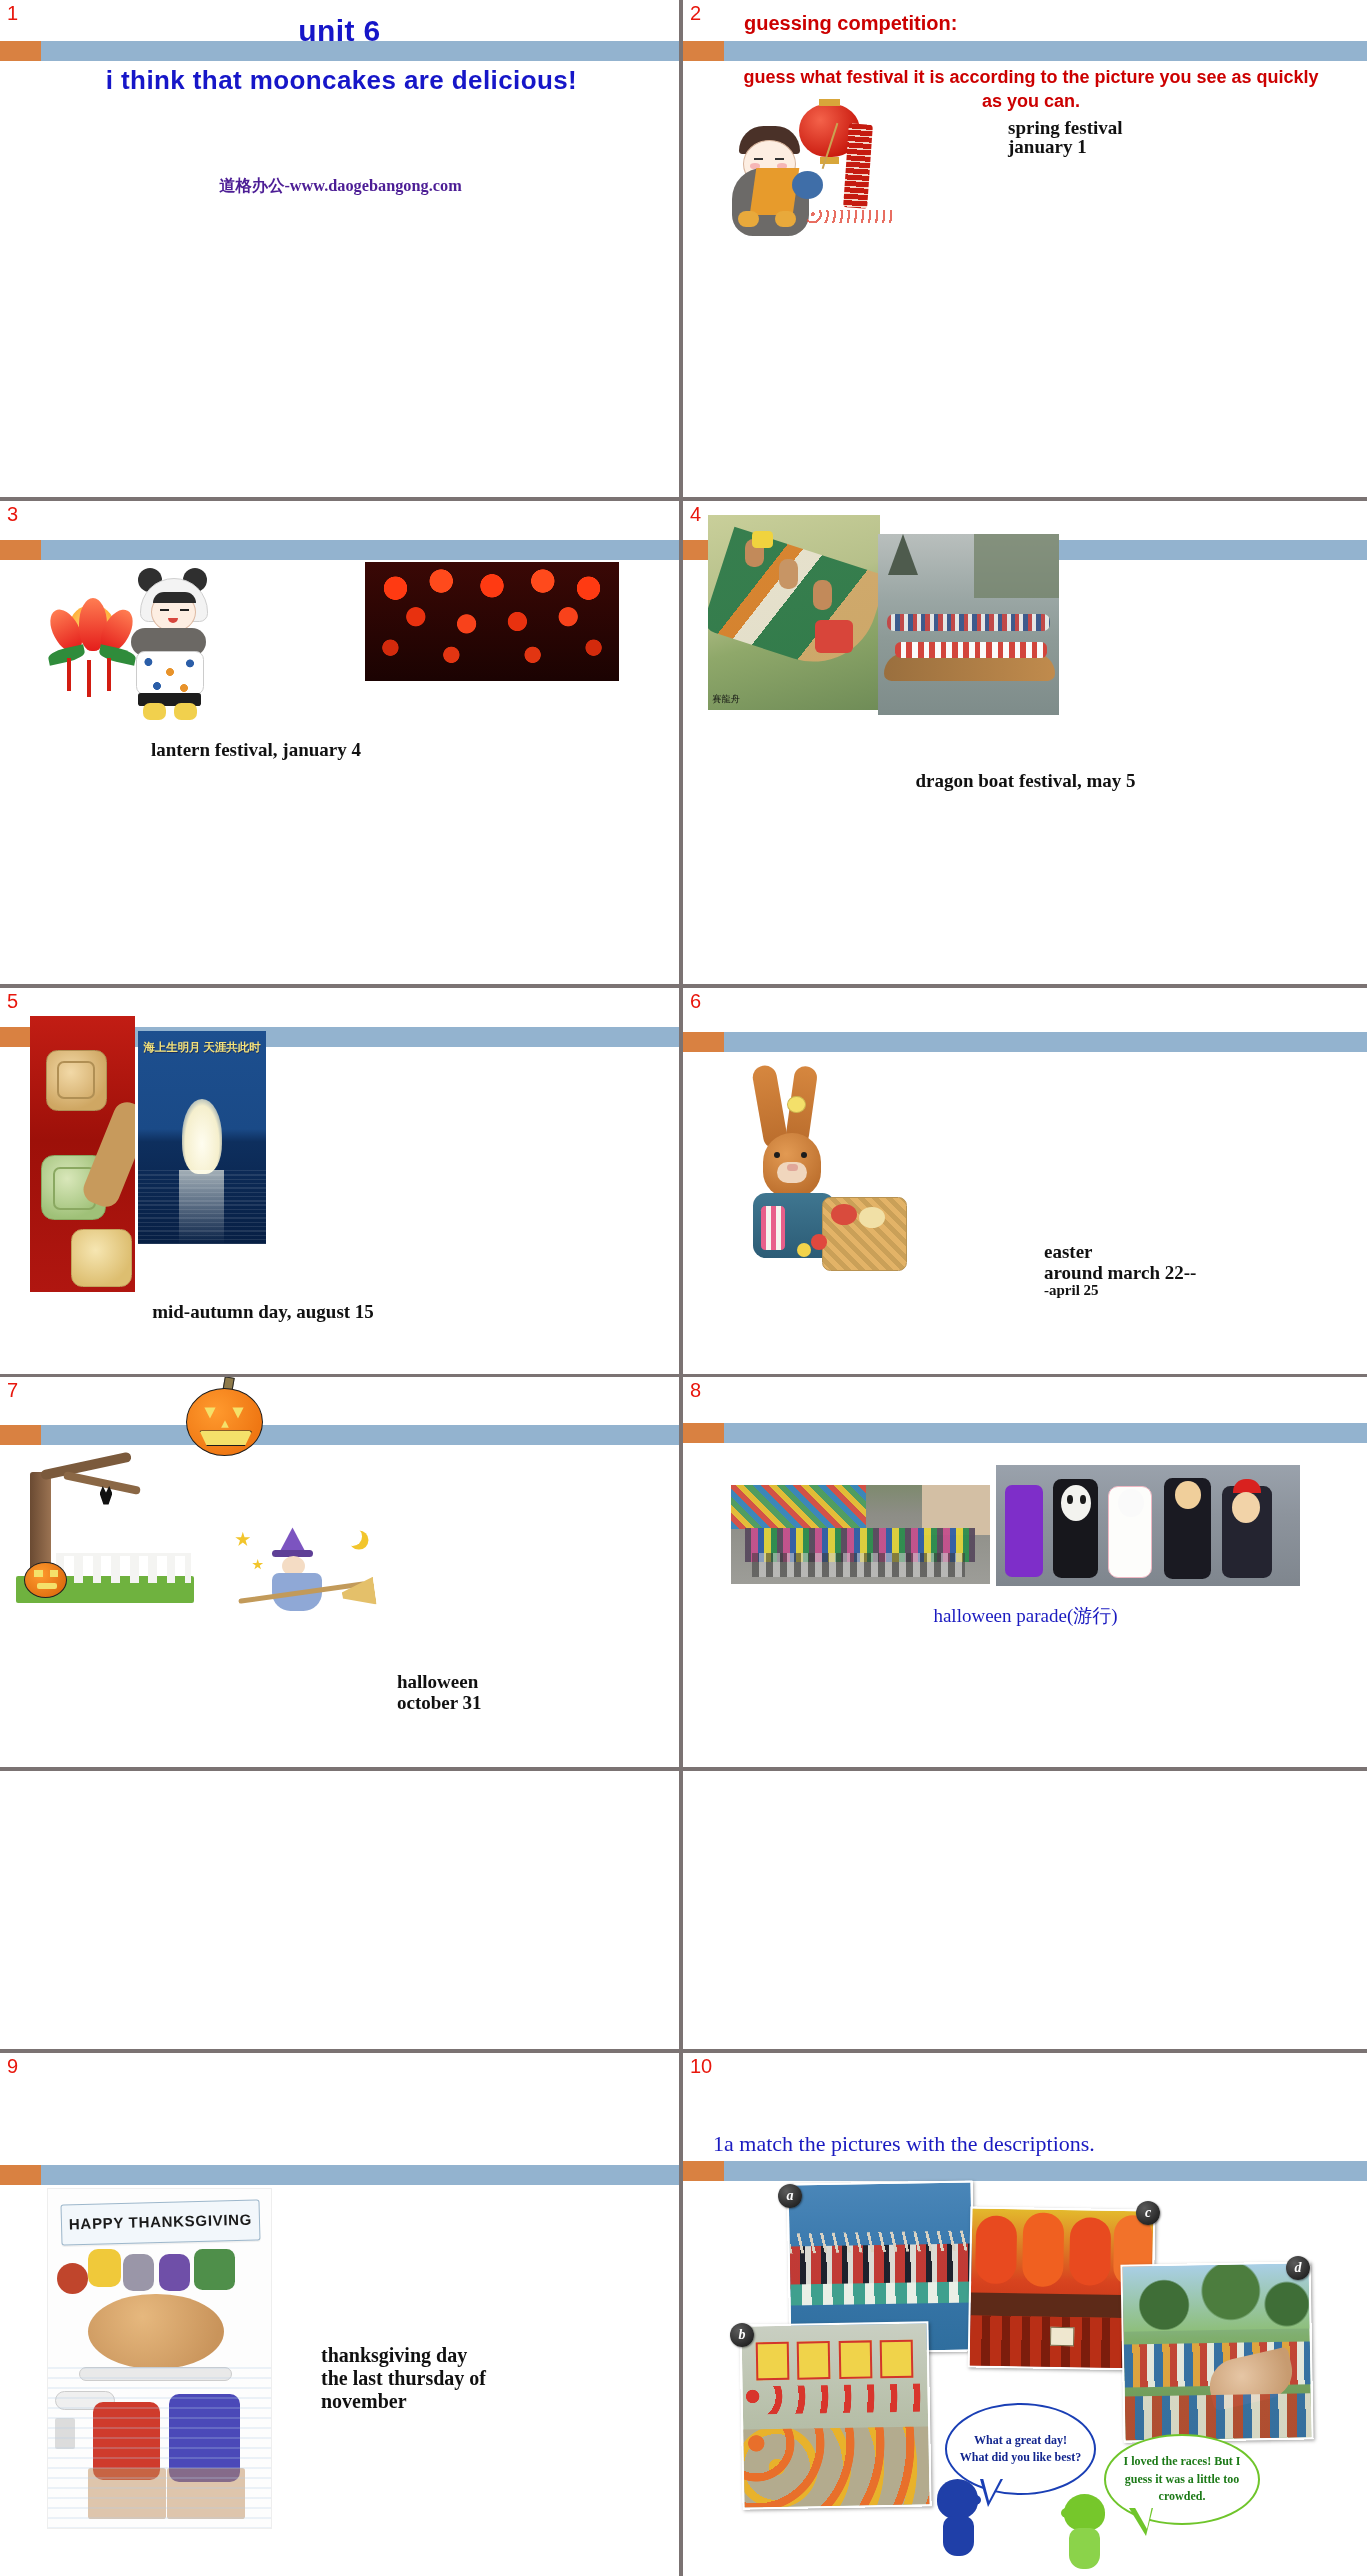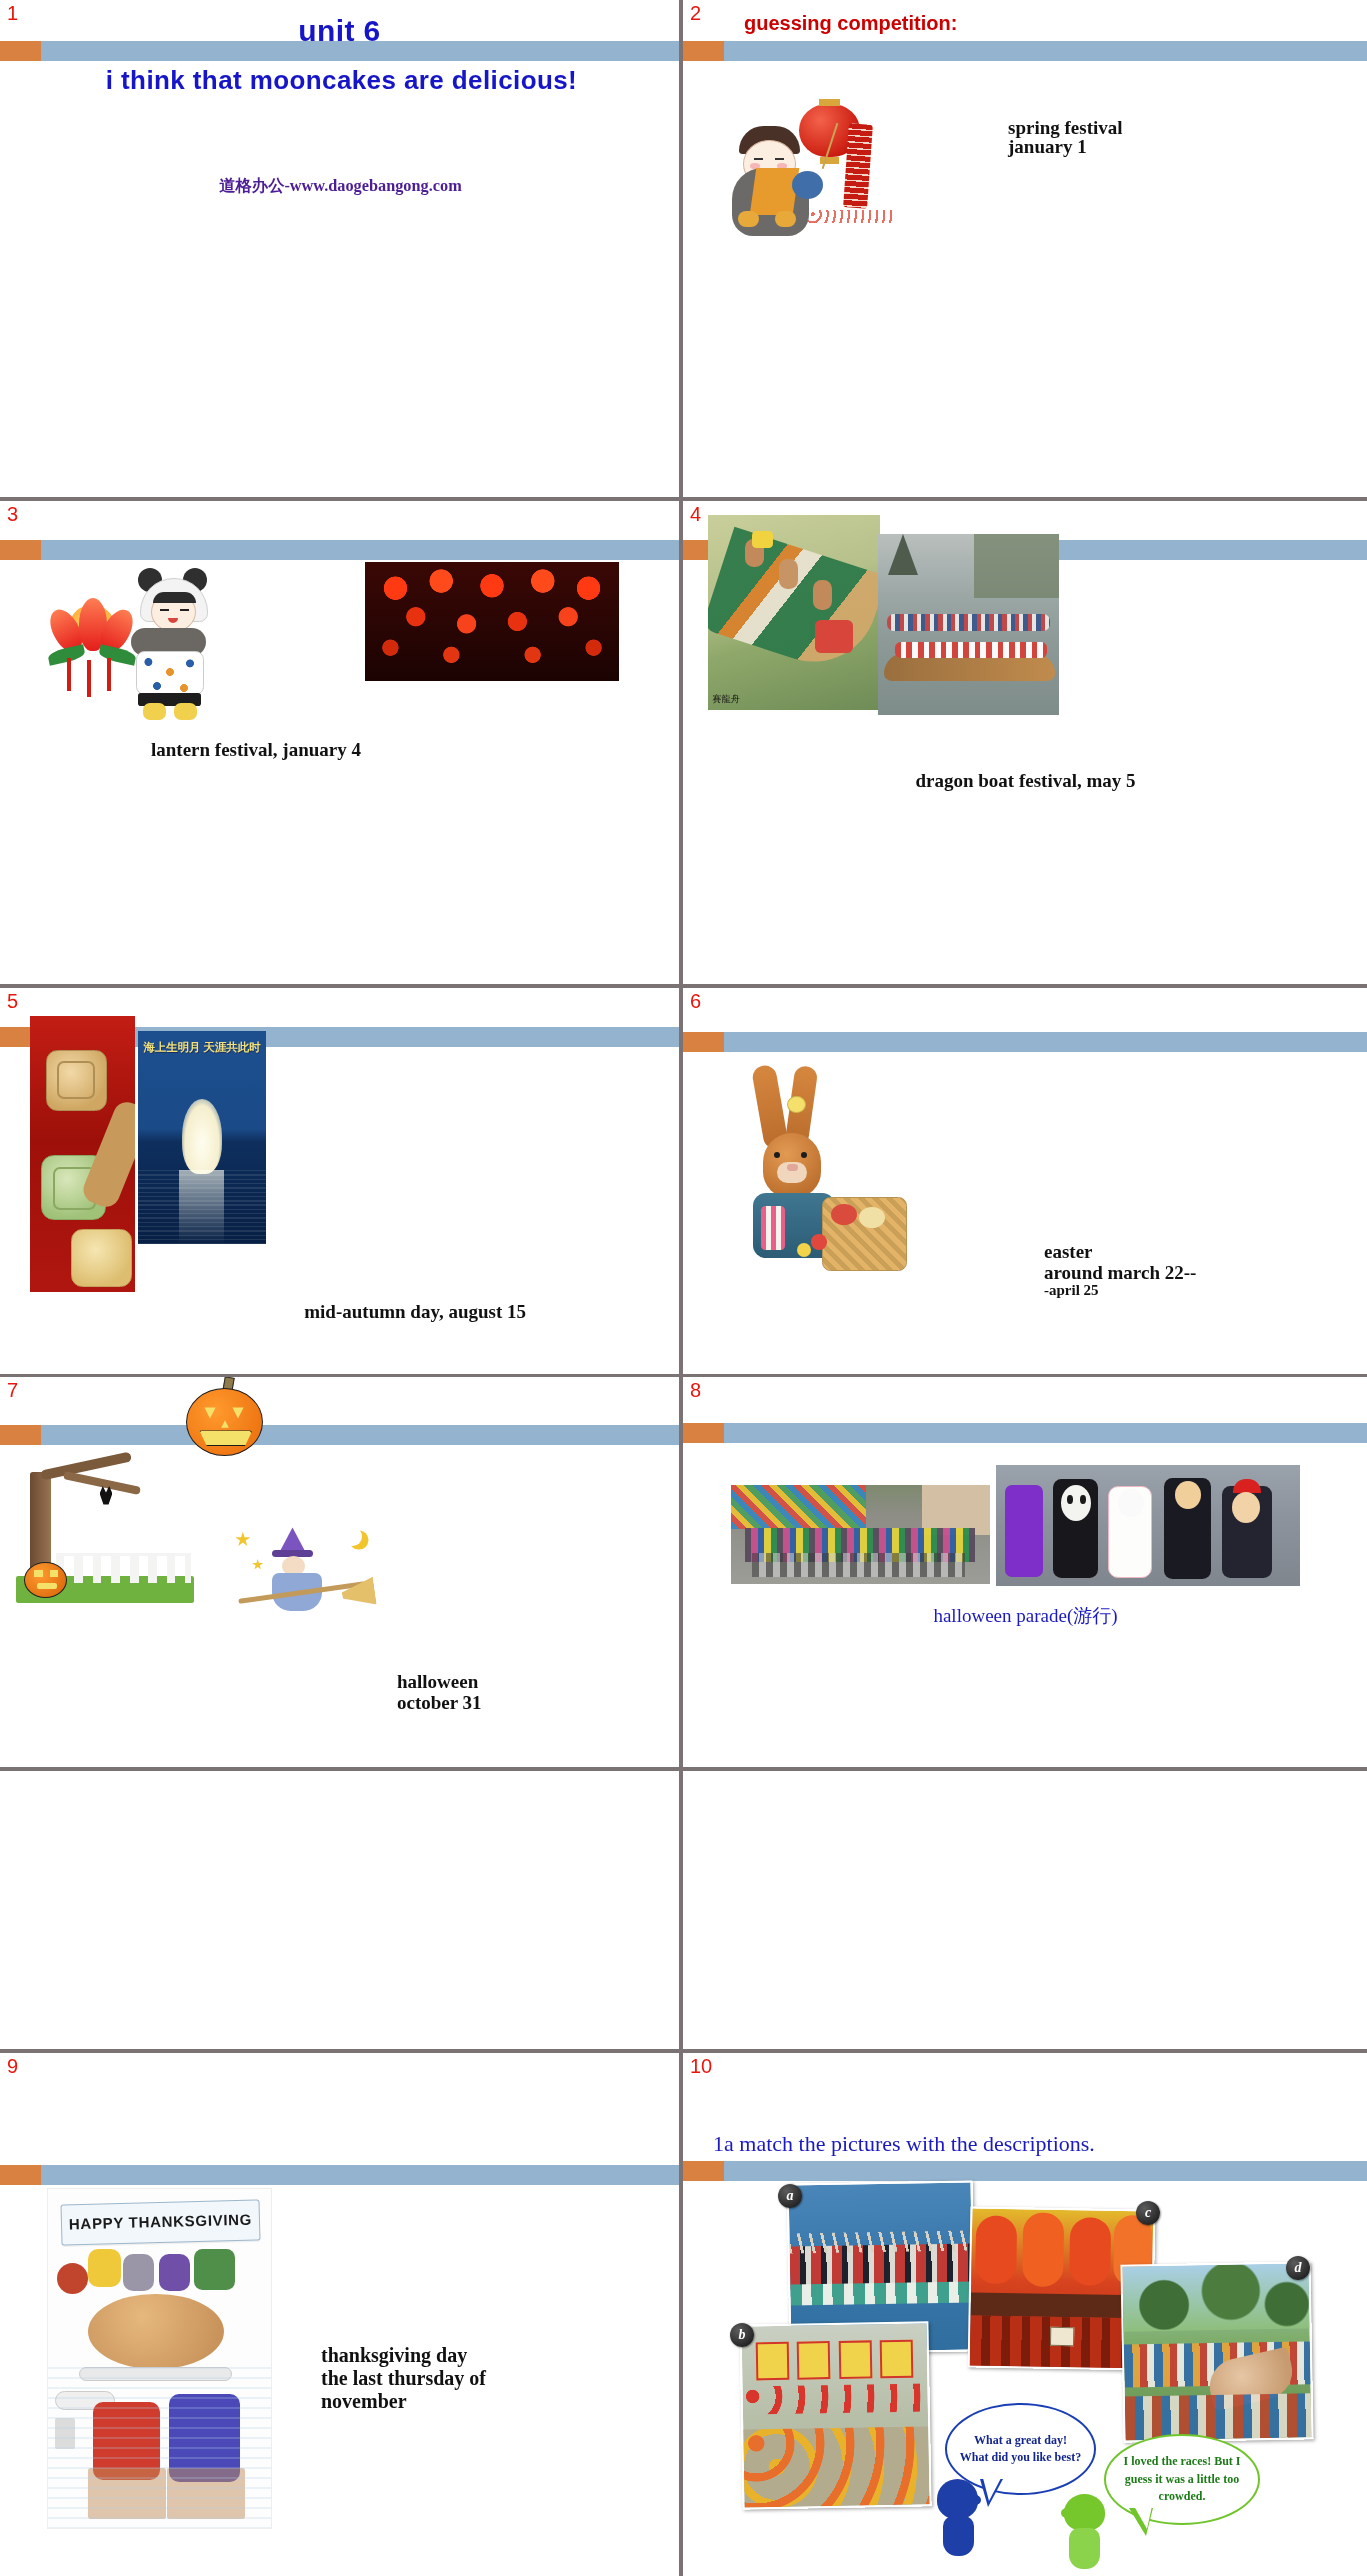--- a/index.html
+++ b/index.html
@@ -121,20 +121,21 @@
     <div class="wm-url t-center" style="position:absolute;left:28px;top:175px;width:625px;font-size:16.3px;">道格办公-www.daogebangong.com</div>
   </div>
 
   <div class="slide" style="left:683px;top:0;width:685px;height:497px;">
     <div class="num">2</div>
     <div class="band" style="top:41px;width:685px;">
       <div class="orange"></div>
       <div class="blue"></div>
     </div>
     <div class="red-title" style="position:absolute;left:61px;top:12px;font-size:20px;">guessing competition:</div>
+    <div class="red-title t-center" style="position:absolute;left:60px;top:65px;width:576px;font-size:18px;line-height:1.35;">guess what festival it is according to the picture you see as quickly as you can.</div>
 
     <div class="ny-wrap" style="left:39px;top:103px;width:213px;height:114px;">
       <div class="ny-lantern" style="left:77px;top:1.4px;"></div>
       <div class="firecracker" style="left:124px;top:21px;height:84px;
            background:repeating-linear-gradient(180deg,#c51b10 0 5px,#f3d3c6 5px 6.4px);border-radius:3.6px;transform:rotate(4deg);"></div>
       <div style="position:absolute;left:107px;top:18.5px;width:2.1px;height:48px;background:#caa352;transform:rotate(18deg);"></div>
       <div class="ny-hat" style="left:17px;top:23px;"></div>
       <div class="ny-head" style="left:21px;top:37px;"></div>
       <div style="position:absolute;left:32px;top:55px;width:8.5px;height:2.1px;background:#333;"></div>
       <div style="position:absolute;left:53px;top:55px;width:8.5px;height:2.1px;background:#333;"></div>
@@ -273,21 +274,21 @@
       <div style="position:absolute;left:44px;top:68px;width:40px;height:75px;border-radius:50% 50% 40% 40%;
            background:radial-gradient(ellipse at 50% 60%,#fffdf0,#f5efcd 60%,rgba(255,253,235,0) 100%);filter:blur(0.7px);"></div>
       <div style="position:absolute;left:41px;top:139px;width:45px;height:74px;
            background:linear-gradient(180deg,rgba(255,255,240,.62),rgba(255,255,240,0));"></div>
       <div style="position:absolute;left:0;bottom:0;width:100%;height:74px;
            background:repeating-linear-gradient(180deg,rgba(255,255,255,.10) 0 1.4px,transparent 1.4px 4.3px);"></div>
       <div style="position:absolute;left:0;top:8.5px;width:128px;text-align:center;color:#f3e27a;
            font-family:'Liberation Sans',sans-serif;font-weight:bold;font-size:11.4px;text-shadow:0.7px 0.7px 0 #1b2f5e;">海上生明月  天涯共此时</div>
     </div>
 
-    <div class="serif-b t-center" style="position:absolute;left:0;top:313px;width:526px;font-size:19px;text-align:right;">mid-autumn day, august 15</div>
+    <div class="serif-b t-center" style="position:absolute;left:0;top:313px;width:526px;font-size:19px;">mid-autumn day, august 15</div>
   </div>
 
   <div class="slide" style="left:683px;top:988px;width:685px;height:386px;">
     <div class="num">6</div>
     <div class="band" style="top:44px;width:685px;">
       <div class="orange"></div>
       <div class="blue"></div>
     </div>
 
     <div style="position:absolute;left:54px;top:77px;width:192px;height:213px;">

